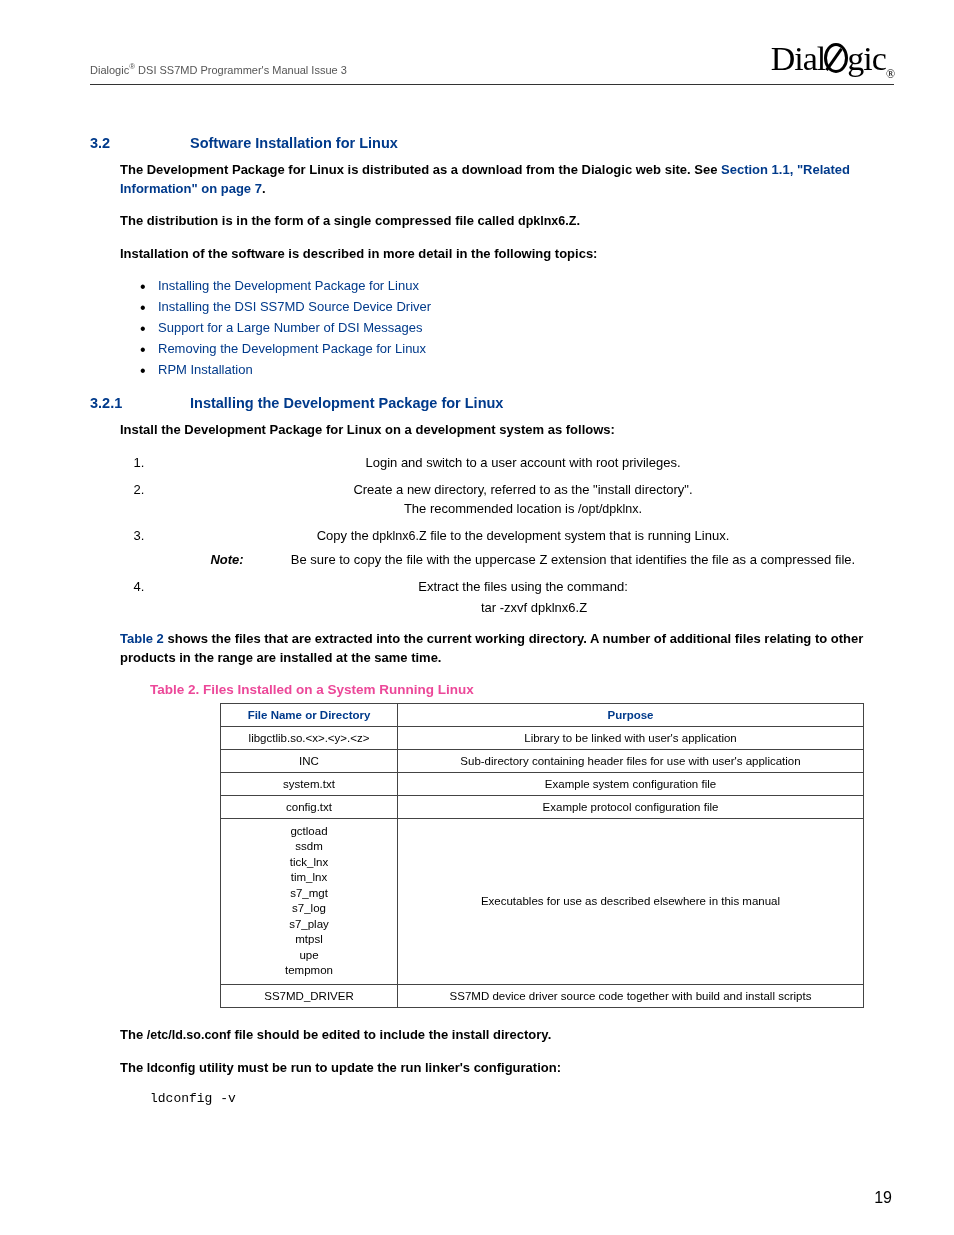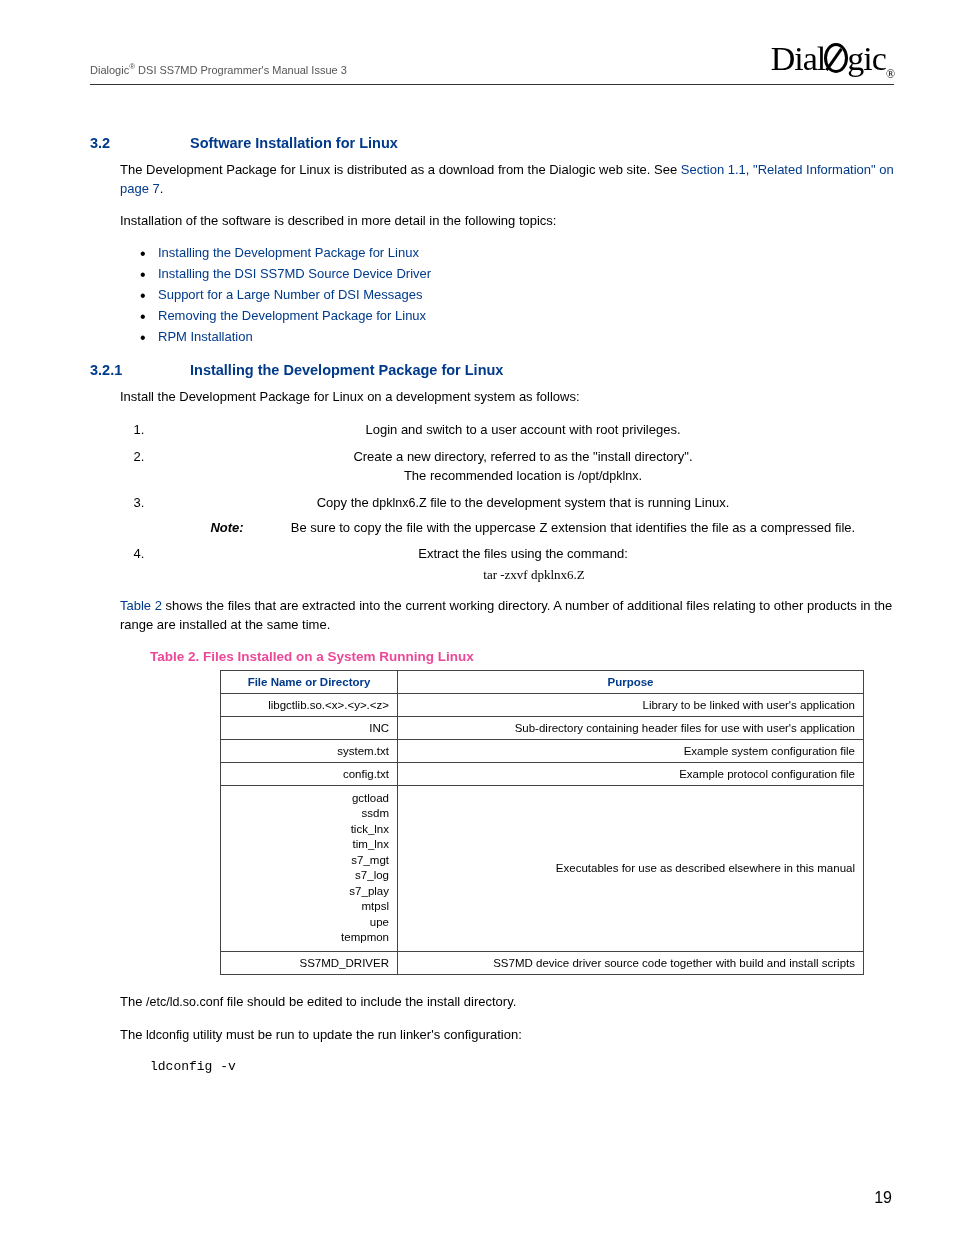--- a/index.html
+++ b/index.html
@@ -65,20 +65,21 @@
     color: #003a8b;
     font-weight: bold;
     font-size: 14.5px;
     margin: 0 0 10px 0;
     align-items: center;
   }
   .section-num { width: 100px; flex-shrink: 0; }
   .para {
     margin: 0 0 14px 30px;
     line-height: 1.45;
+    font-weight: bold;
   }
   .link { color: #003a8b; }
   .code-inline { font-family: Arial, sans-serif; font-size: 12.5px; }
   ul.bullets {
     margin: 0 0 18px 50px;
     padding: 0;
     list-style: none;
   }
   ul.bullets li {
     position: relative;
@@ -110,42 +111,42 @@
     margin: 6px 0 8px 50px;
   }
   .note-label {
     font-style: italic;
     font-weight: bold;
     flex-shrink: 0;
     width: 50px;
   }
   .note-text { flex: 1; line-height: 1.45; }
   .cmd {
-    font-family: Liberation Serif, serif;
+    font-family: Liberation Sans, sans-serif;
     font-size: 13px;
     margin: 2px 0 8px 22px;
     display: block;
   }
   .table-caption {
     text-align: left;
     margin: 12px 0 6px 60px;
     color: #ec4899;
     font-weight: bold;
     font-size: 13.5px;
   }
   table.files {
     border-collapse: collapse;
     margin: 0 0 18px 130px;
     width: 644px;
     font-size: 11.5px;
   }
   table.files th, table.files td {
     border: 1px solid #444;
     padding: 5px 8px;
-    text-align: right;
+    text-align: center;
     vertical-align: middle;
   }
   table.files th {
     color: #003a8b;
     font-weight: bold;
     text-align: center;
   }
   table.files th:first-child, table.files td:first-child { width: 160px; }
   .multi-line { line-height: 1.35; white-space: pre-line; font-family: Arial, sans-serif; }
   .cmd-block {
@@ -176,20 +177,23 @@
 
   <h3 class="section-head">
     <span class="section-num">3.2</span>
     <span>Software Installation for Linux</span>
   </h3>
 
   <p class="para">
     <span>The Development Package for Linux is distributed as a download from the Dialogic web site. See </span><span class="link">Section 1.1, "Related Information" on page 7</span><span>.</span>
   </p>
 
+  <p class="para">
+    <span>The distribution is in the form of a single compressed file called </span><span class="code-inline">dpklnx6.Z</span><span>.</span>
+  </p>
 
   <p class="para">Installation of the software is described in more detail in the following topics:</p>
 
   <ul class="bullets">
     <li>Installing the Development Package for Linux</li>
     <li>Installing the DSI SS7MD Source Device Driver</li>
     <li>Support for a Large Number of DSI Messages</li>
     <li>Removing the Development Package for Linux</li>
     <li>RPM Installation</li>
   </ul>

